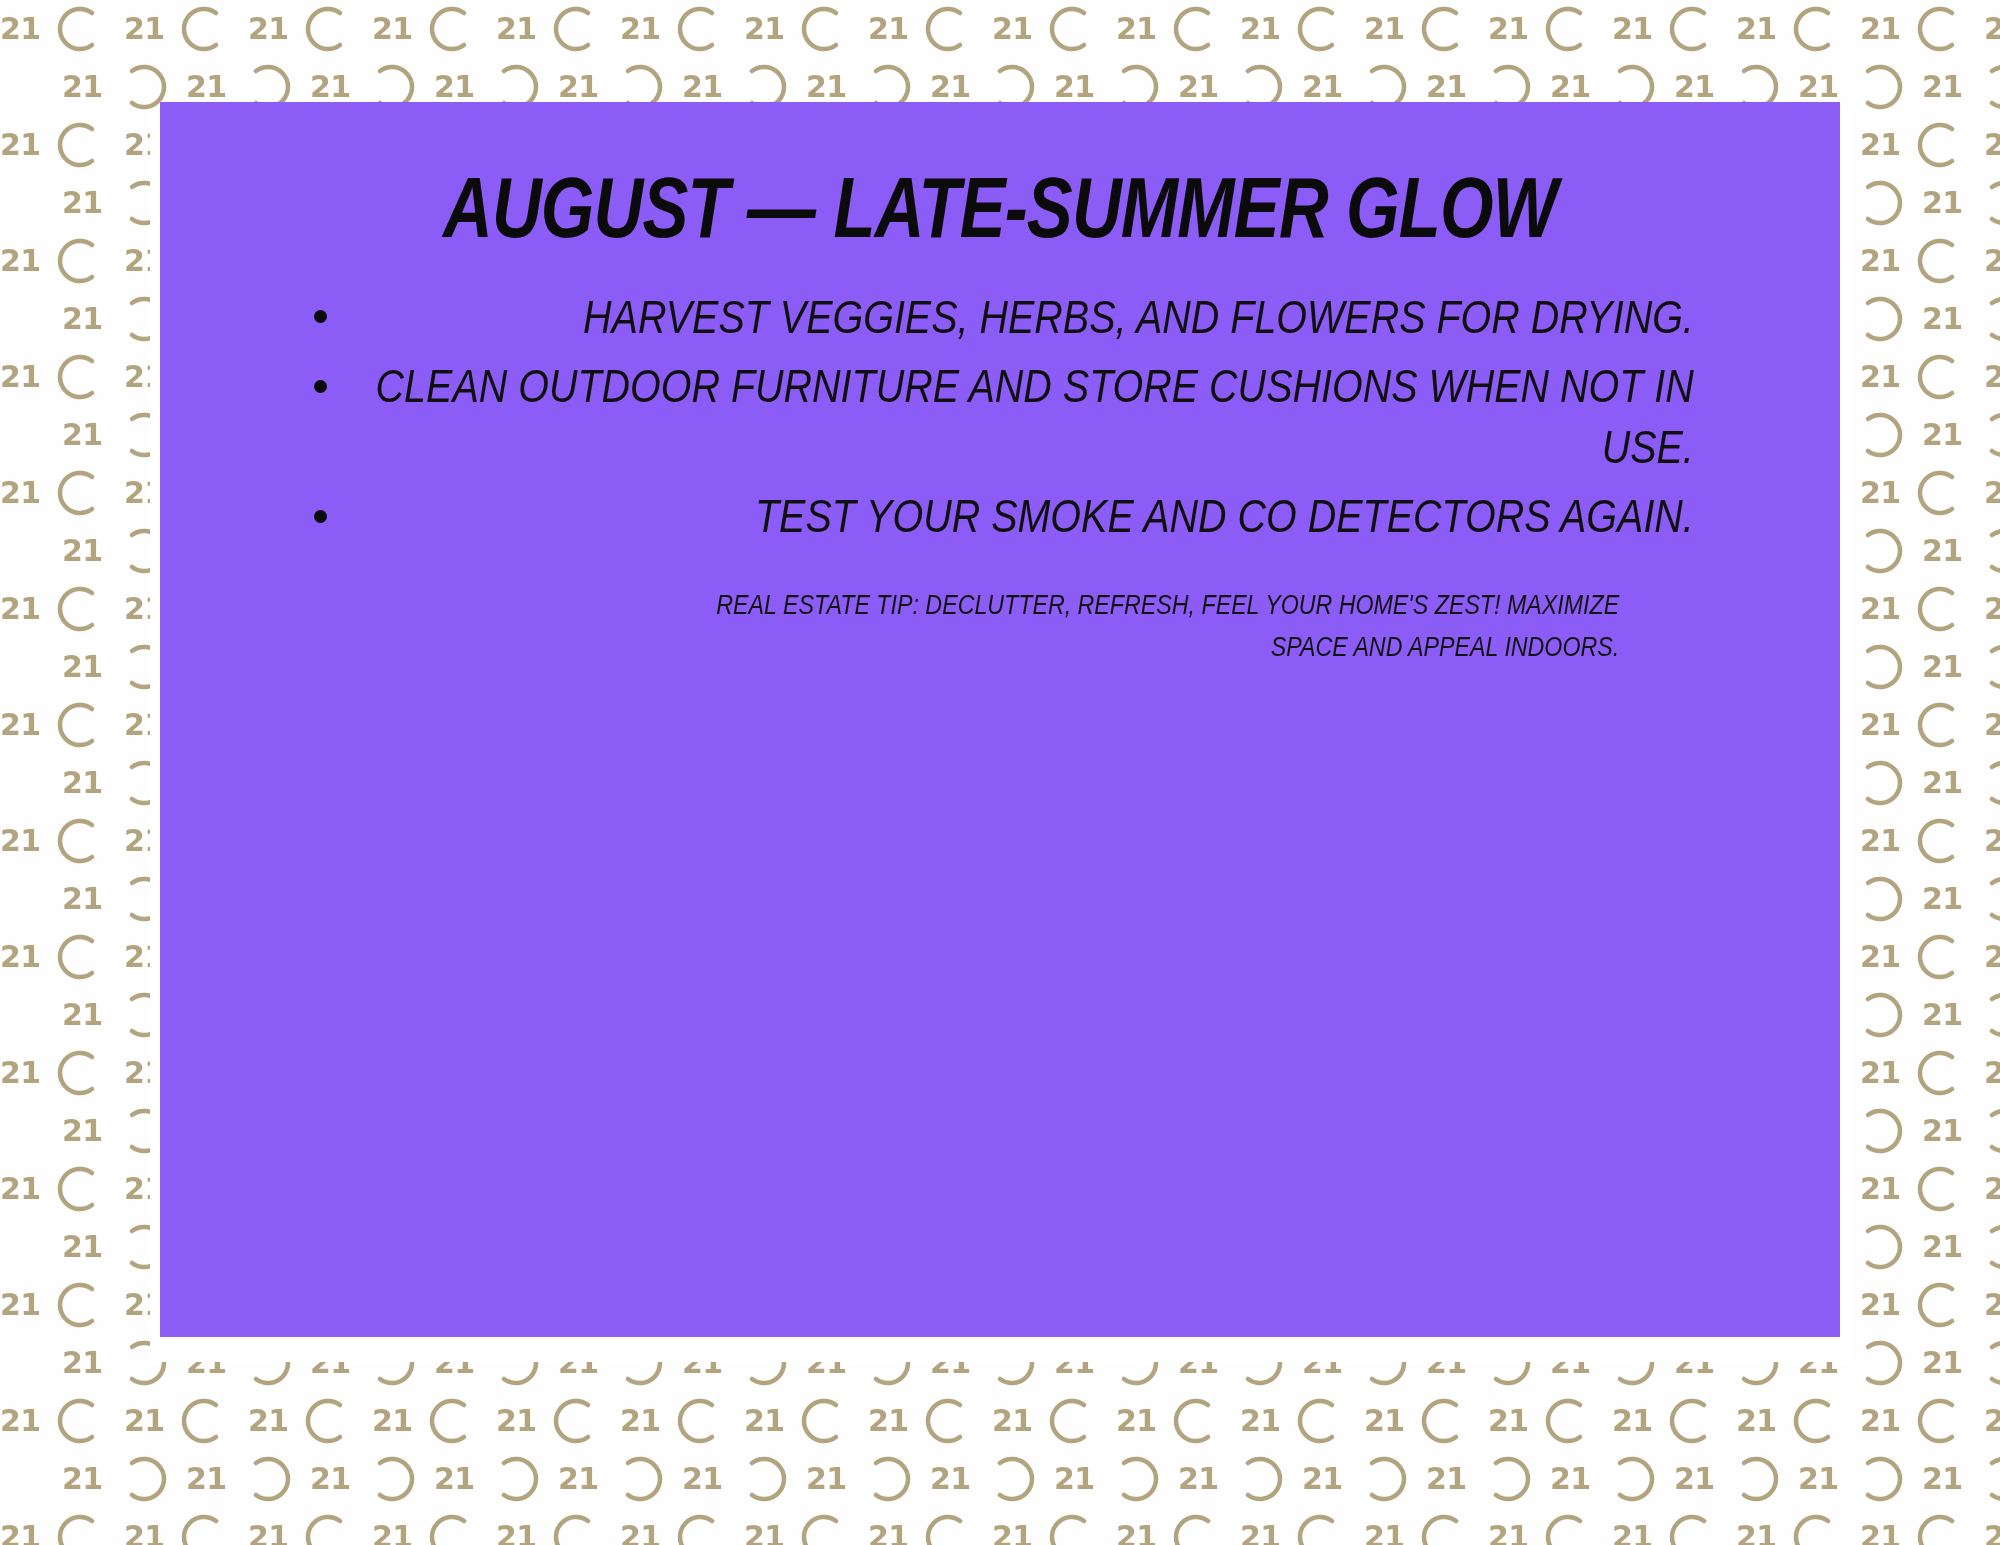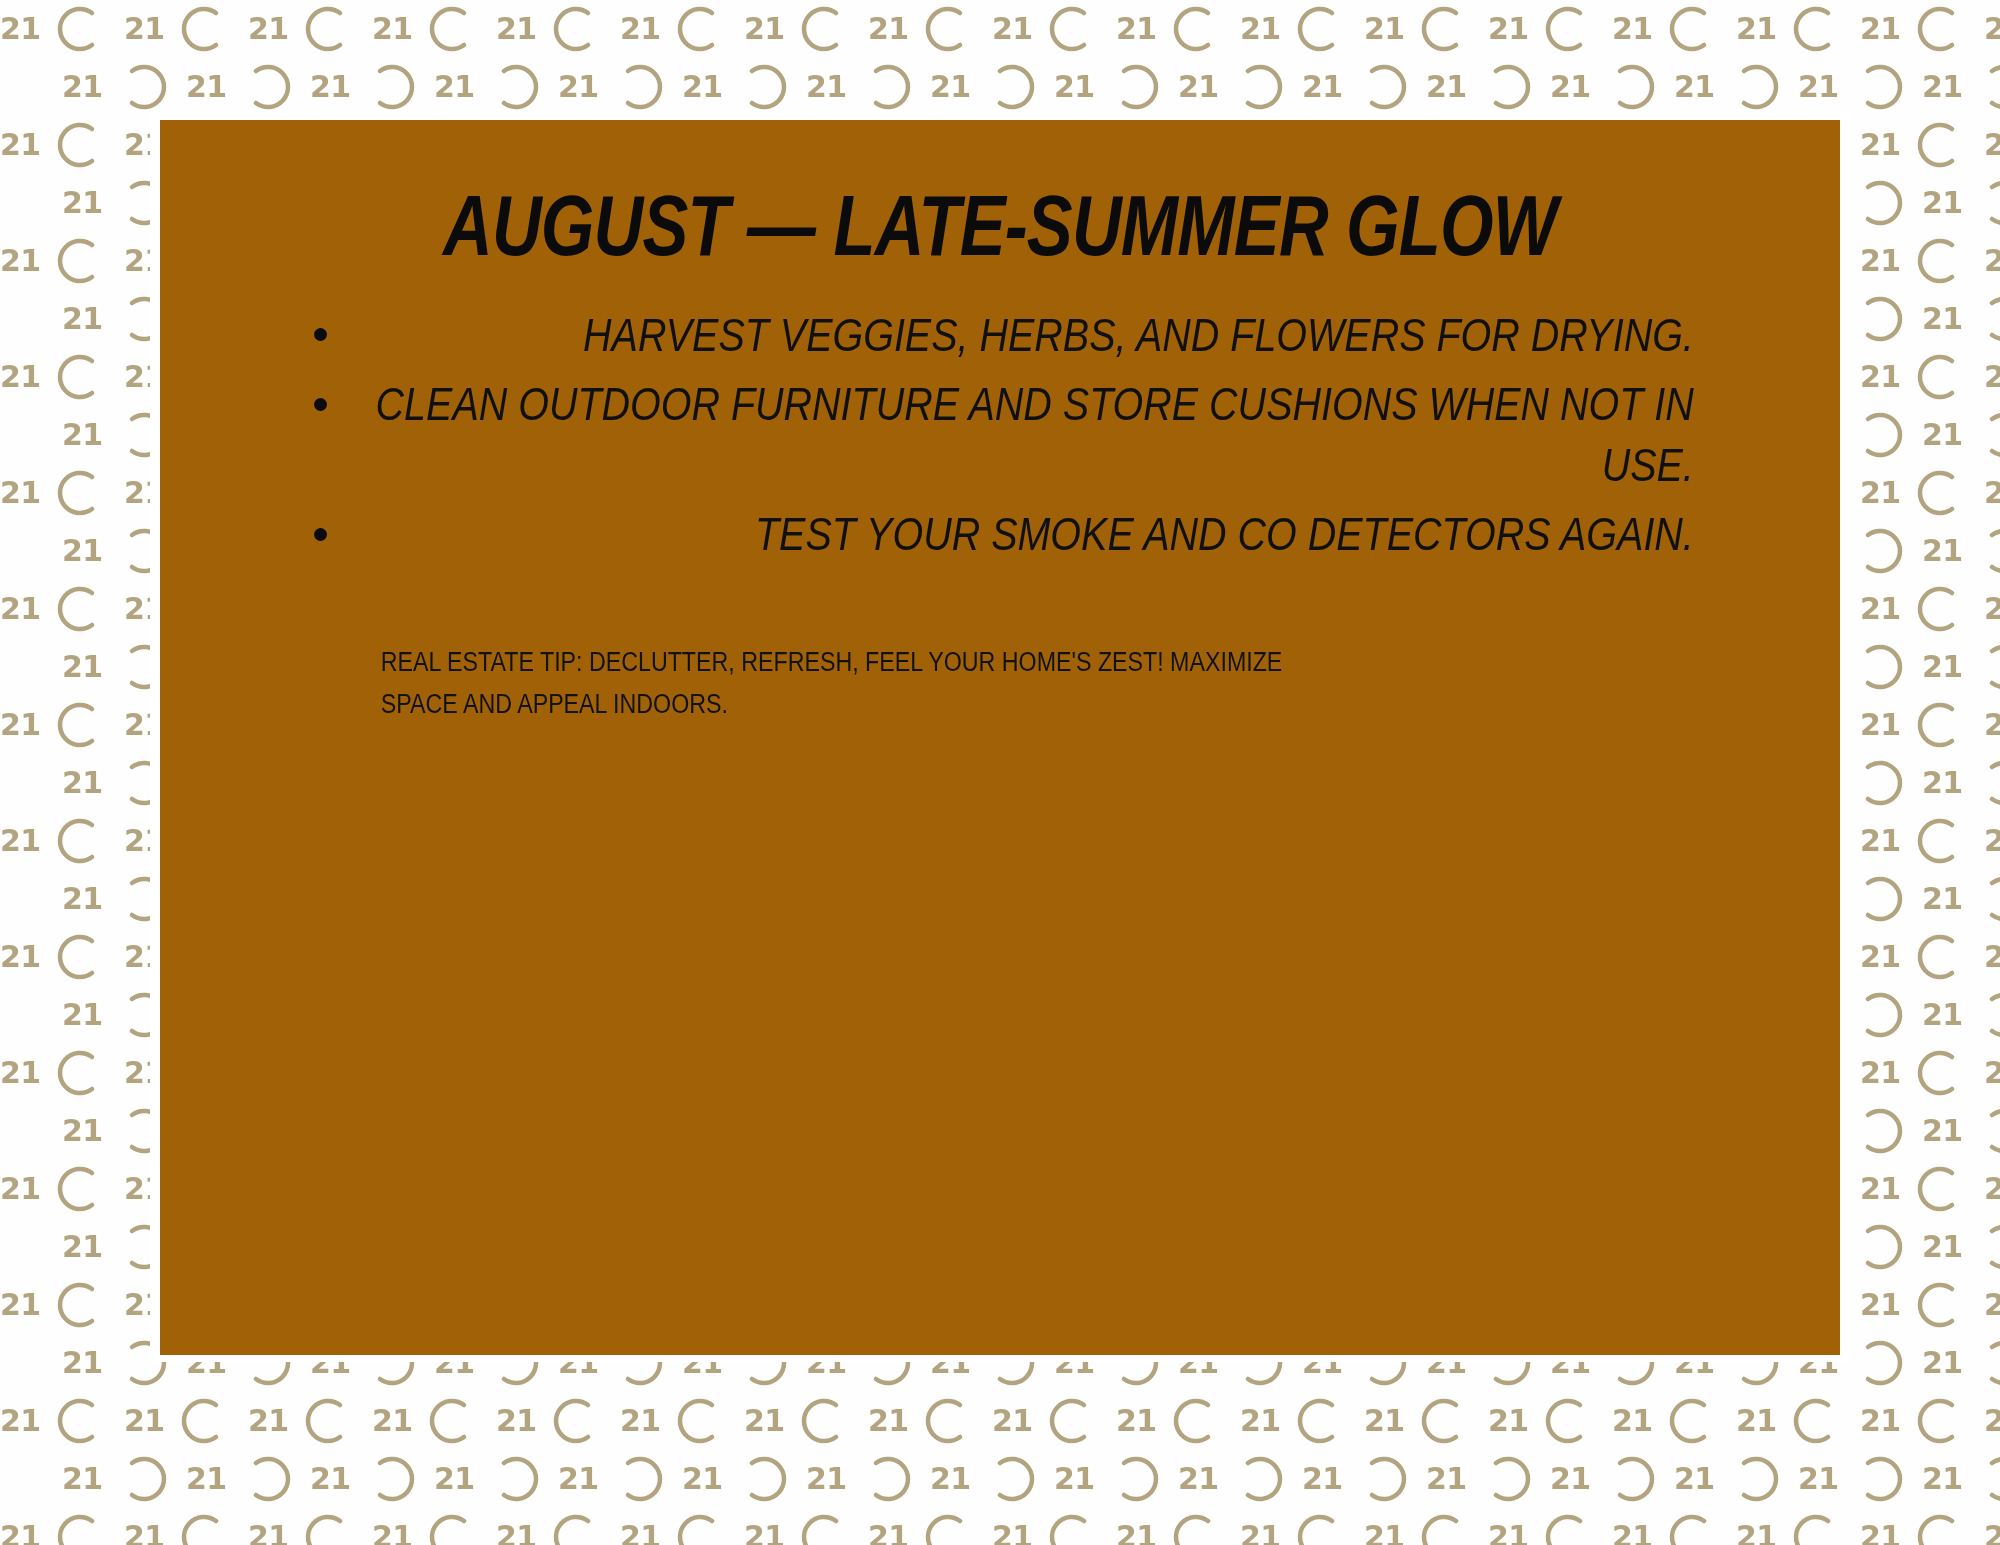--- a/index.html
+++ b/index.html
@@ -53,24 +53,24 @@
     width:50px; height:50px;
     position:relative;
     margin-left:4px;
   }
   .pat-arc svg { display:block; }
 
   
   #content-panel {
     position:absolute;
     left:160px;
-    top:120px;
+    top:102px;
     width:1680px;
     height:1235px;
-    background:#a16207;
+    background:#8b5cf6;
     z-index:5;
   }
   
   #content-wash {
     position:absolute;
     left:150px; top:112px;
     width:1700px; height:1250px;
     background:#ffffff;
     z-index:4;
   }
@@ -127,27 +127,28 @@
   #task-list li .task-text {
     display:inline-block;
     transform:scaleX(0.84);
     transform-origin:center center;
     width:118%;
     margin-left:-9%;
   }
 
   
   #tip-block {
-    margin-top:78px;
+    margin-top:39px;
     font-family:"Liberation Sans", sans-serif;
     font-weight:400;
+    font-style:italic;
     font-size:27px;
     line-height:1.55;
     color:#121212;
-    text-align:left;
+    text-align:right;
   }
   #tip-block .tip-line {
     display:block;
     transform:scaleX(0.86);
     transform-origin:center center;
   }
 </style>
 </head>
 <body>
 

